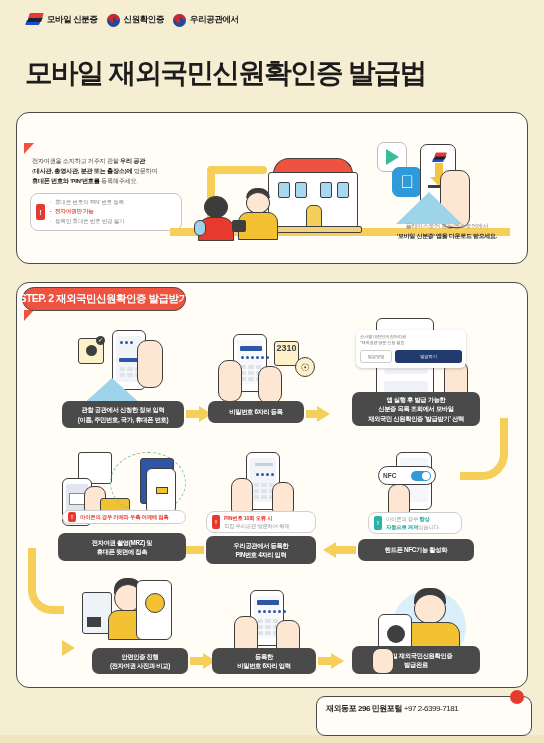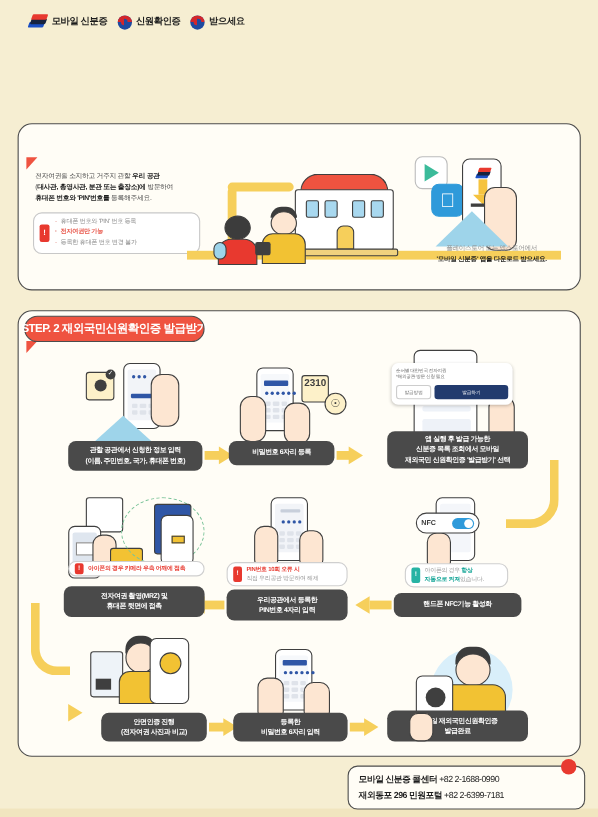--- a/index.html
+++ b/index.html
@@ -268,24 +268,25 @@
           <i class="r"></i>
         </span>
       <span class="logo-text">모바일 신분증</span>
     </div>
     <div class="logo-group">
       <span class="taegeuk"></span>
       <span class="logo-text">신원확인증</span>
     </div>
     <div class="logo-group">
       <span class="taegeuk"></span>
-      <span class="logo-text">받으세요</span>
-    </div>
-  </div>
-
+      <span class="logo-text">우리공관에서</span>
+    </div>
+  </div>
+
+  <h1 class="main-title">모바일 재외국민신원확인증 발급법</h1>
 
   <div class="panel" id="panel1"></div>
   <div class="pill-tail" id="tail1"></div>
 
   <div class="s1-text">
     전자여권을 소지하고 거주지 관할 <b>우리 공관</b><br>
     (<b>대사관, 총영사관, 분관 또는 출장소)에</b> 방문하여<br>
     <b>휴대폰 번호와 'PIN'번호를</b> 등록해주세요.
   </div>
 
@@ -603,23 +604,19 @@
     <div>
       <span>모바일 재외국민신원확인증</span><br>
       <span>발급완료</span>
     </div>
   </div>
 
   <div class="pin-stick"></div>
   <div class="pin-dot"></div>
   <div class="footer-box">
     <div class="footer-line">
-      <b>모바일 신분증 콜센터</b>
-      <span>+82 2-1688-0990</span>
-    </div>
-    <div class="footer-line">
       <b>재외동포 296 민원포털</b>
-      <span>+82 2-6399-7181</span>
+      <span>+97 2-6399-7181</span>
     </div>
   </div>
   <div class="bottom-strip"></div>
 
 </div>
 
 </body></html>

